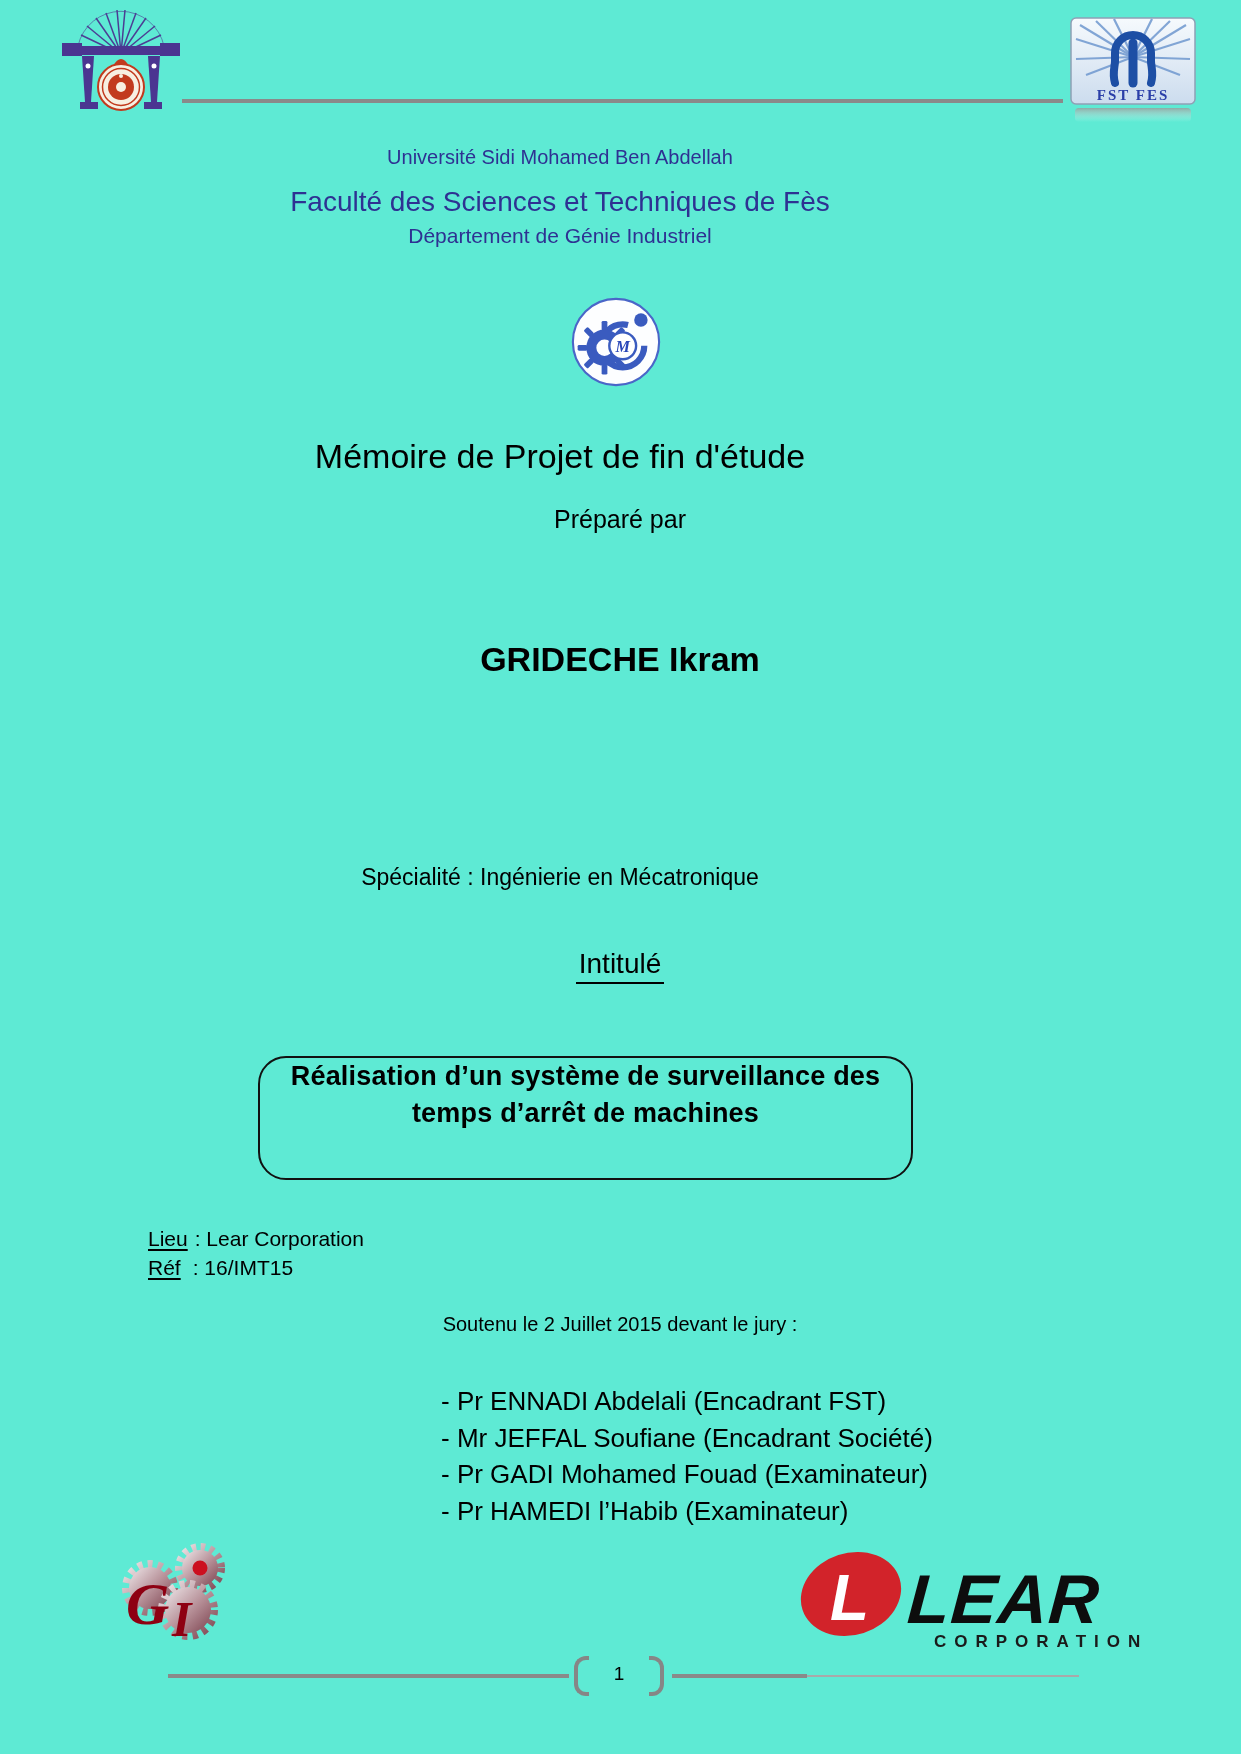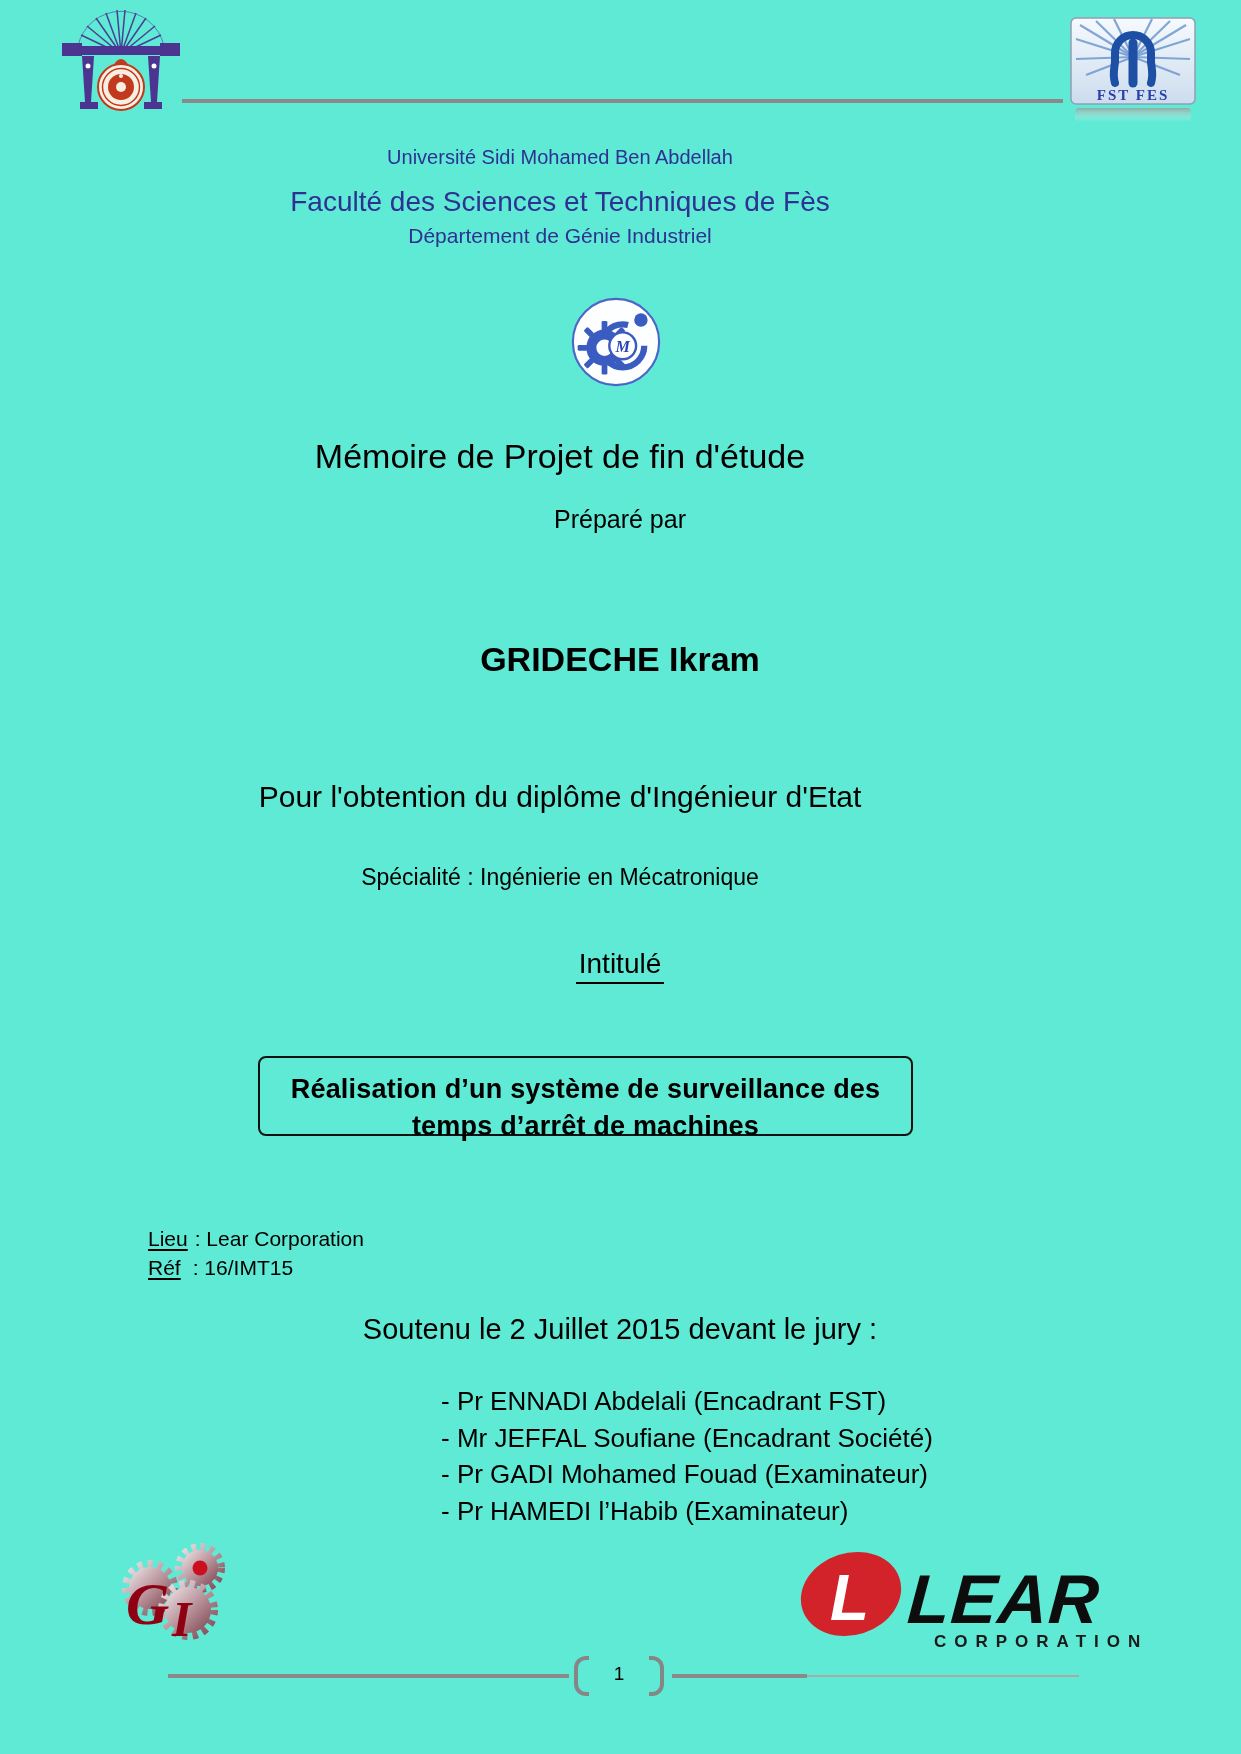--- a/index.html
+++ b/index.html
@@ -7,23 +7,23 @@
     position:relative;width:1241px;height:1754px;background:#5eead4;
     font-family:"Liberation Sans", sans-serif;color:#000;overflow:hidden;
   }
   .abs{position:absolute;}
   .line{position:absolute;text-align:center;}
   .cA{left:55px;width:1010px;}   
   .cB{left:115px;width:1010px;}  
   .blue{color:#2E3192;}
   .rule{position:absolute;background:#8a8a8a;}
   .title-box{
-    position:absolute;left:258px;top:1056px;width:655px;height:80px;
-    border:2.5px solid #111;border-radius:8px;box-sizing:border-box;
-    text-align:center;padding-top:13px;
+    position:absolute;left:258px;top:1056px;width:655px;height:124px;
+    border:2.5px solid #111;border-radius:28px;box-sizing:border-box;
+    text-align:center;
     font-weight:bold;font-size:27px;line-height:37px;letter-spacing:0.2px;
   }
   .meta-line{position:absolute;left:148px;font-size:21px;display:flex;}
   .meta-label{text-decoration:underline;text-underline-offset:3px;}
   .underlined{border-bottom:2px solid #000;padding:0 3px 2px 3px;display:inline-block;}
   .jury{position:absolute;left:441px;top:1383px;font-size:26px;line-height:36.5px;}
   .bracket{position:absolute;width:15px;height:40px;box-sizing:border-box;}
   .bracket.l{border:4px solid #868686;border-right:none;border-radius:12px 0 0 12px;}
   .bracket.r{border:4px solid #868686;border-left:none;border-radius:0 12px 12px 0;}
   .lear-name{
@@ -131,42 +131,41 @@
       <circle r="19" fill="#3a5bbf"></circle>
       <circle r="8.5" fill="#fdfeff"></circle>
     </g>
     <circle cx="55" cy="52" r="14" fill="#ffffff" stroke="#3a5bbf" stroke-width="2.5"></circle>
     <text x="55" y="58" text-anchor="middle" font-family="Liberation Serif, serif" font-style="italic" font-weight="bold" font-size="17" fill="#2a47b8">M</text>
   </svg>
 
   <div class="line cA" style="top:437px;font-size:34px;">Mémoire de Projet de fin d'étude</div>
   <div class="line cB" style="top:505px;font-size:25px;">Préparé par</div>
   <div class="line cB" style="top:640px;font-size:34px;font-weight:bold;">GRIDECHE Ikram</div>
-  <div class="line cA" style="top:780px;font-size:30px;">Pour l'obtention du diplôme d'Ingénieur d'Etat</div>
   <div class="line cA" style="top:852px;font-size:23px;margin-top:12px;">Spécialité : Ingénierie en Mécatronique</div>
 
   <div class="line cB" style="top:948px;font-size:28px;">
     <span class="underlined">Intitulé</span>
   </div>
 
   <div class="title-box">
     <div>Réalisation d’un système de surveillance des</div>
     <div>temps d’arrêt de machines</div>
   </div>
 
   <div class="meta-line" style="top:1227px;gap:7px;">
     <span class="meta-label">Lieu</span>
     <span>: Lear Corporation</span>
   </div>
   <div class="meta-line" style="top:1256px;gap:12px;">
     <span class="meta-label">Réf</span>
     <span>: 16/IMT15</span>
   </div>
 
-  <div class="line cB" style="top:1313px;font-size:29px;">Soutenu le 2 Juillet 2015 devant le jury :</div>
+  <div class="line cB" style="top:1313px;font-size:20px;">Soutenu le 2 Juillet 2015 devant le jury :</div>
 
   <div class="jury">
     <div>- Pr ENNADI Abdelali (Encadrant FST)</div>
     <div>- Mr JEFFAL Soufiane (Encadrant Société)</div>
     <div>- Pr GADI Mohamed Fouad (Examinateur)</div>
     <div>- Pr HAMEDI l’Habib (Examinateur)</div>
   </div>
 
   <svg class="abs" style="left:114px;top:1542px;" width="126" height="100" viewBox="0 0 126 100">
     <defs>

